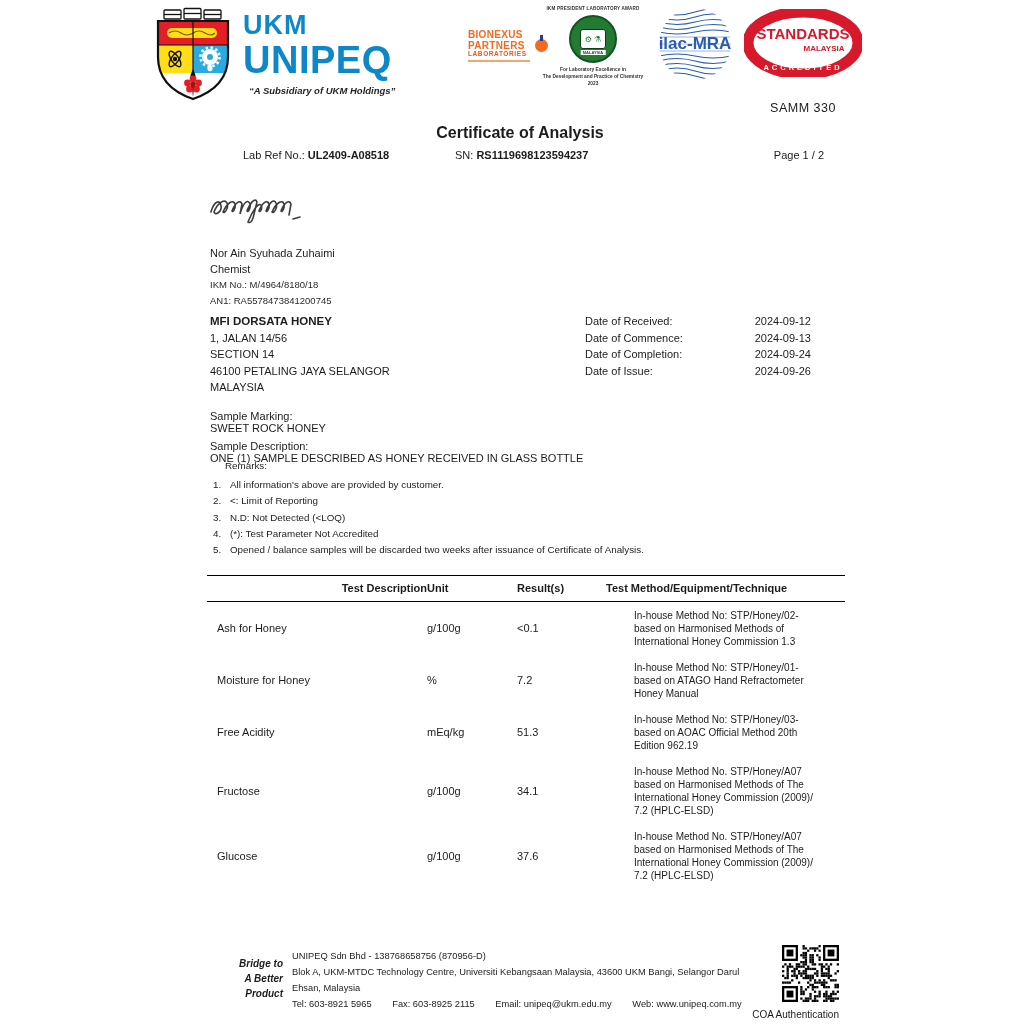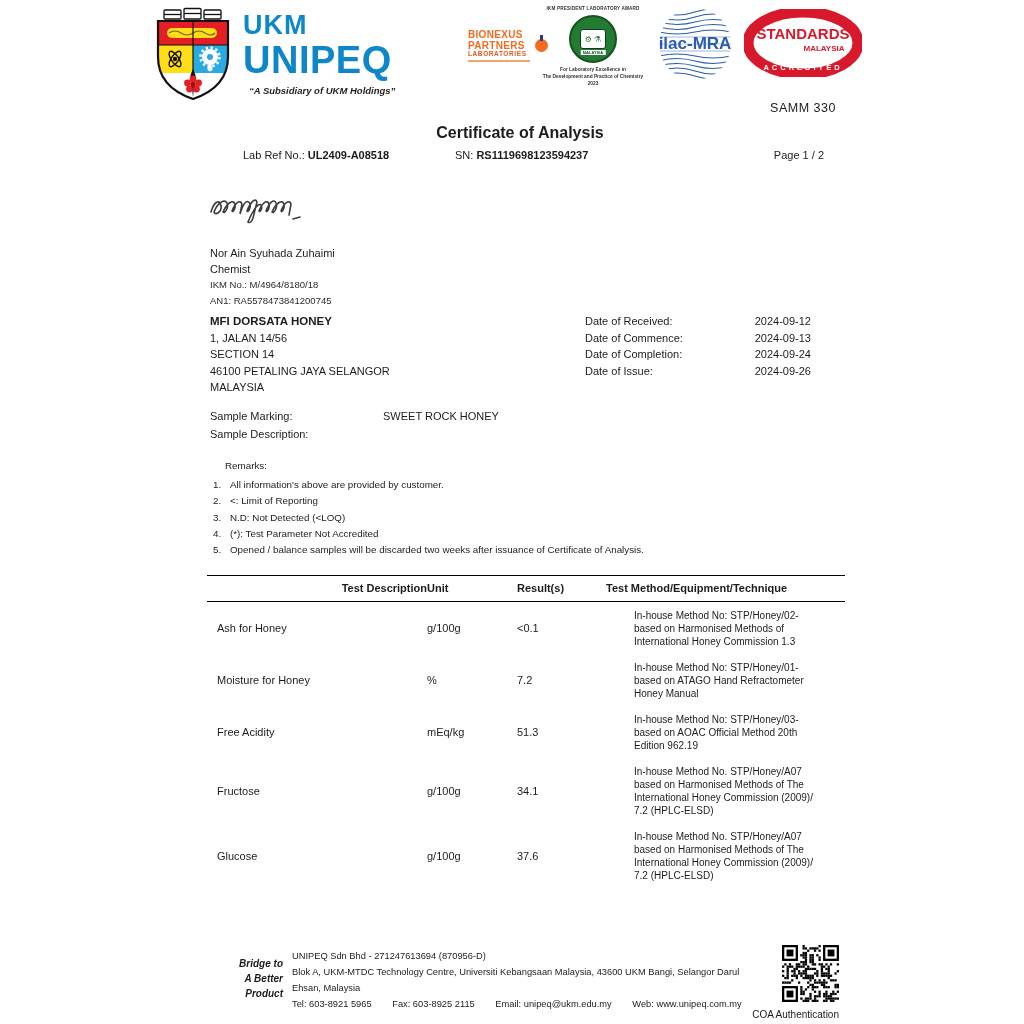--- a/index.html
+++ b/index.html
@@ -51,21 +51,21 @@
   .chemist .sub { font-size:9.5px; color:#2a2a2a; }
 
   
   .customer { left:210px; top:313px; font-size:11px; line-height:16.5px; }
   .customer .name { font-weight:bold; font-size:11.5px; }
   .dates { left:585px; top:313px; width:226px; font-size:11px; line-height:16.5px; }
   .date-row { display:flex; justify-content:space-between; }
 
   
   .sample { left:210px; top:410px; width:620px; font-size:11px; }
-  .sample-row { display:flex; margin-bottom:5.5px; }
+  .sample-row { display:flex; margin-bottom:5.5px;flex-direction:column; }
   .sample-label { width:173px; }
 
   
   .remarks { left:213px; top:460px; width:620px; font-size:9.8px; }
   .remarks-title { margin-bottom:9px;margin-left:12px; }
   .remark-row { display:flex; margin-bottom:6.5px; line-height:1.0; }
   .remark-num { width:17px; }
 
   
   .rtable { left:207px; top:575px; width:638px; font-size:11px; }
@@ -254,20 +254,21 @@
     </div>
   </div>
 
   <div class="abs sample">
     <div class="sample-row">
       <span class="sample-label">Sample Marking:</span>
       <span>SWEET ROCK HONEY</span>
     </div>
     <div class="sample-row">
       <span class="sample-label">Sample Description:</span>
+      <span>ONE (1) SAMPLE DESCRIBED AS HONEY RECEIVED IN GLASS BOTTLE</span>
     </div>
   </div>
 
   <div class="abs remarks">
     <div class="remarks-title">Remarks:</div>
     <div class="remark-row">
       <span class="remark-num">1.</span>
       <span>All information's above are provided by customer.</span>
     </div>
     <div class="remark-row">
@@ -339,21 +340,21 @@
 7.2 (HPLC-ELSD)</div>
     </div>
   </div>
 
   <div class="abs slogan">
     <div>Bridge to</div>
     <div>A Better Product</div>
   </div>
 
   <div class="abs company">
-    <div>UNIPEQ Sdn Bhd - 271247613694 (870956-D)</div>
+    <div>UNIPEQ Sdn Bhd - 138768658756 (870956-D)</div>
     <div>Blok A, UKM-MTDC Technology Centre, Universiti Kebangsaan Malaysia, 43600 UKM Bangi, Selangor Darul Ehsan, Malaysia</div>
     <div class="contacts">
       <span>Tel: 603-8921 5965</span>
       <span>Fax: 603-8925 2115</span>
       <span>Email: unipeq@ukm.edu.my</span>
       <span>Web: www.unipeq.com.my</span>
     </div>
   </div>
 
   <div class="abs qr-wrap">

